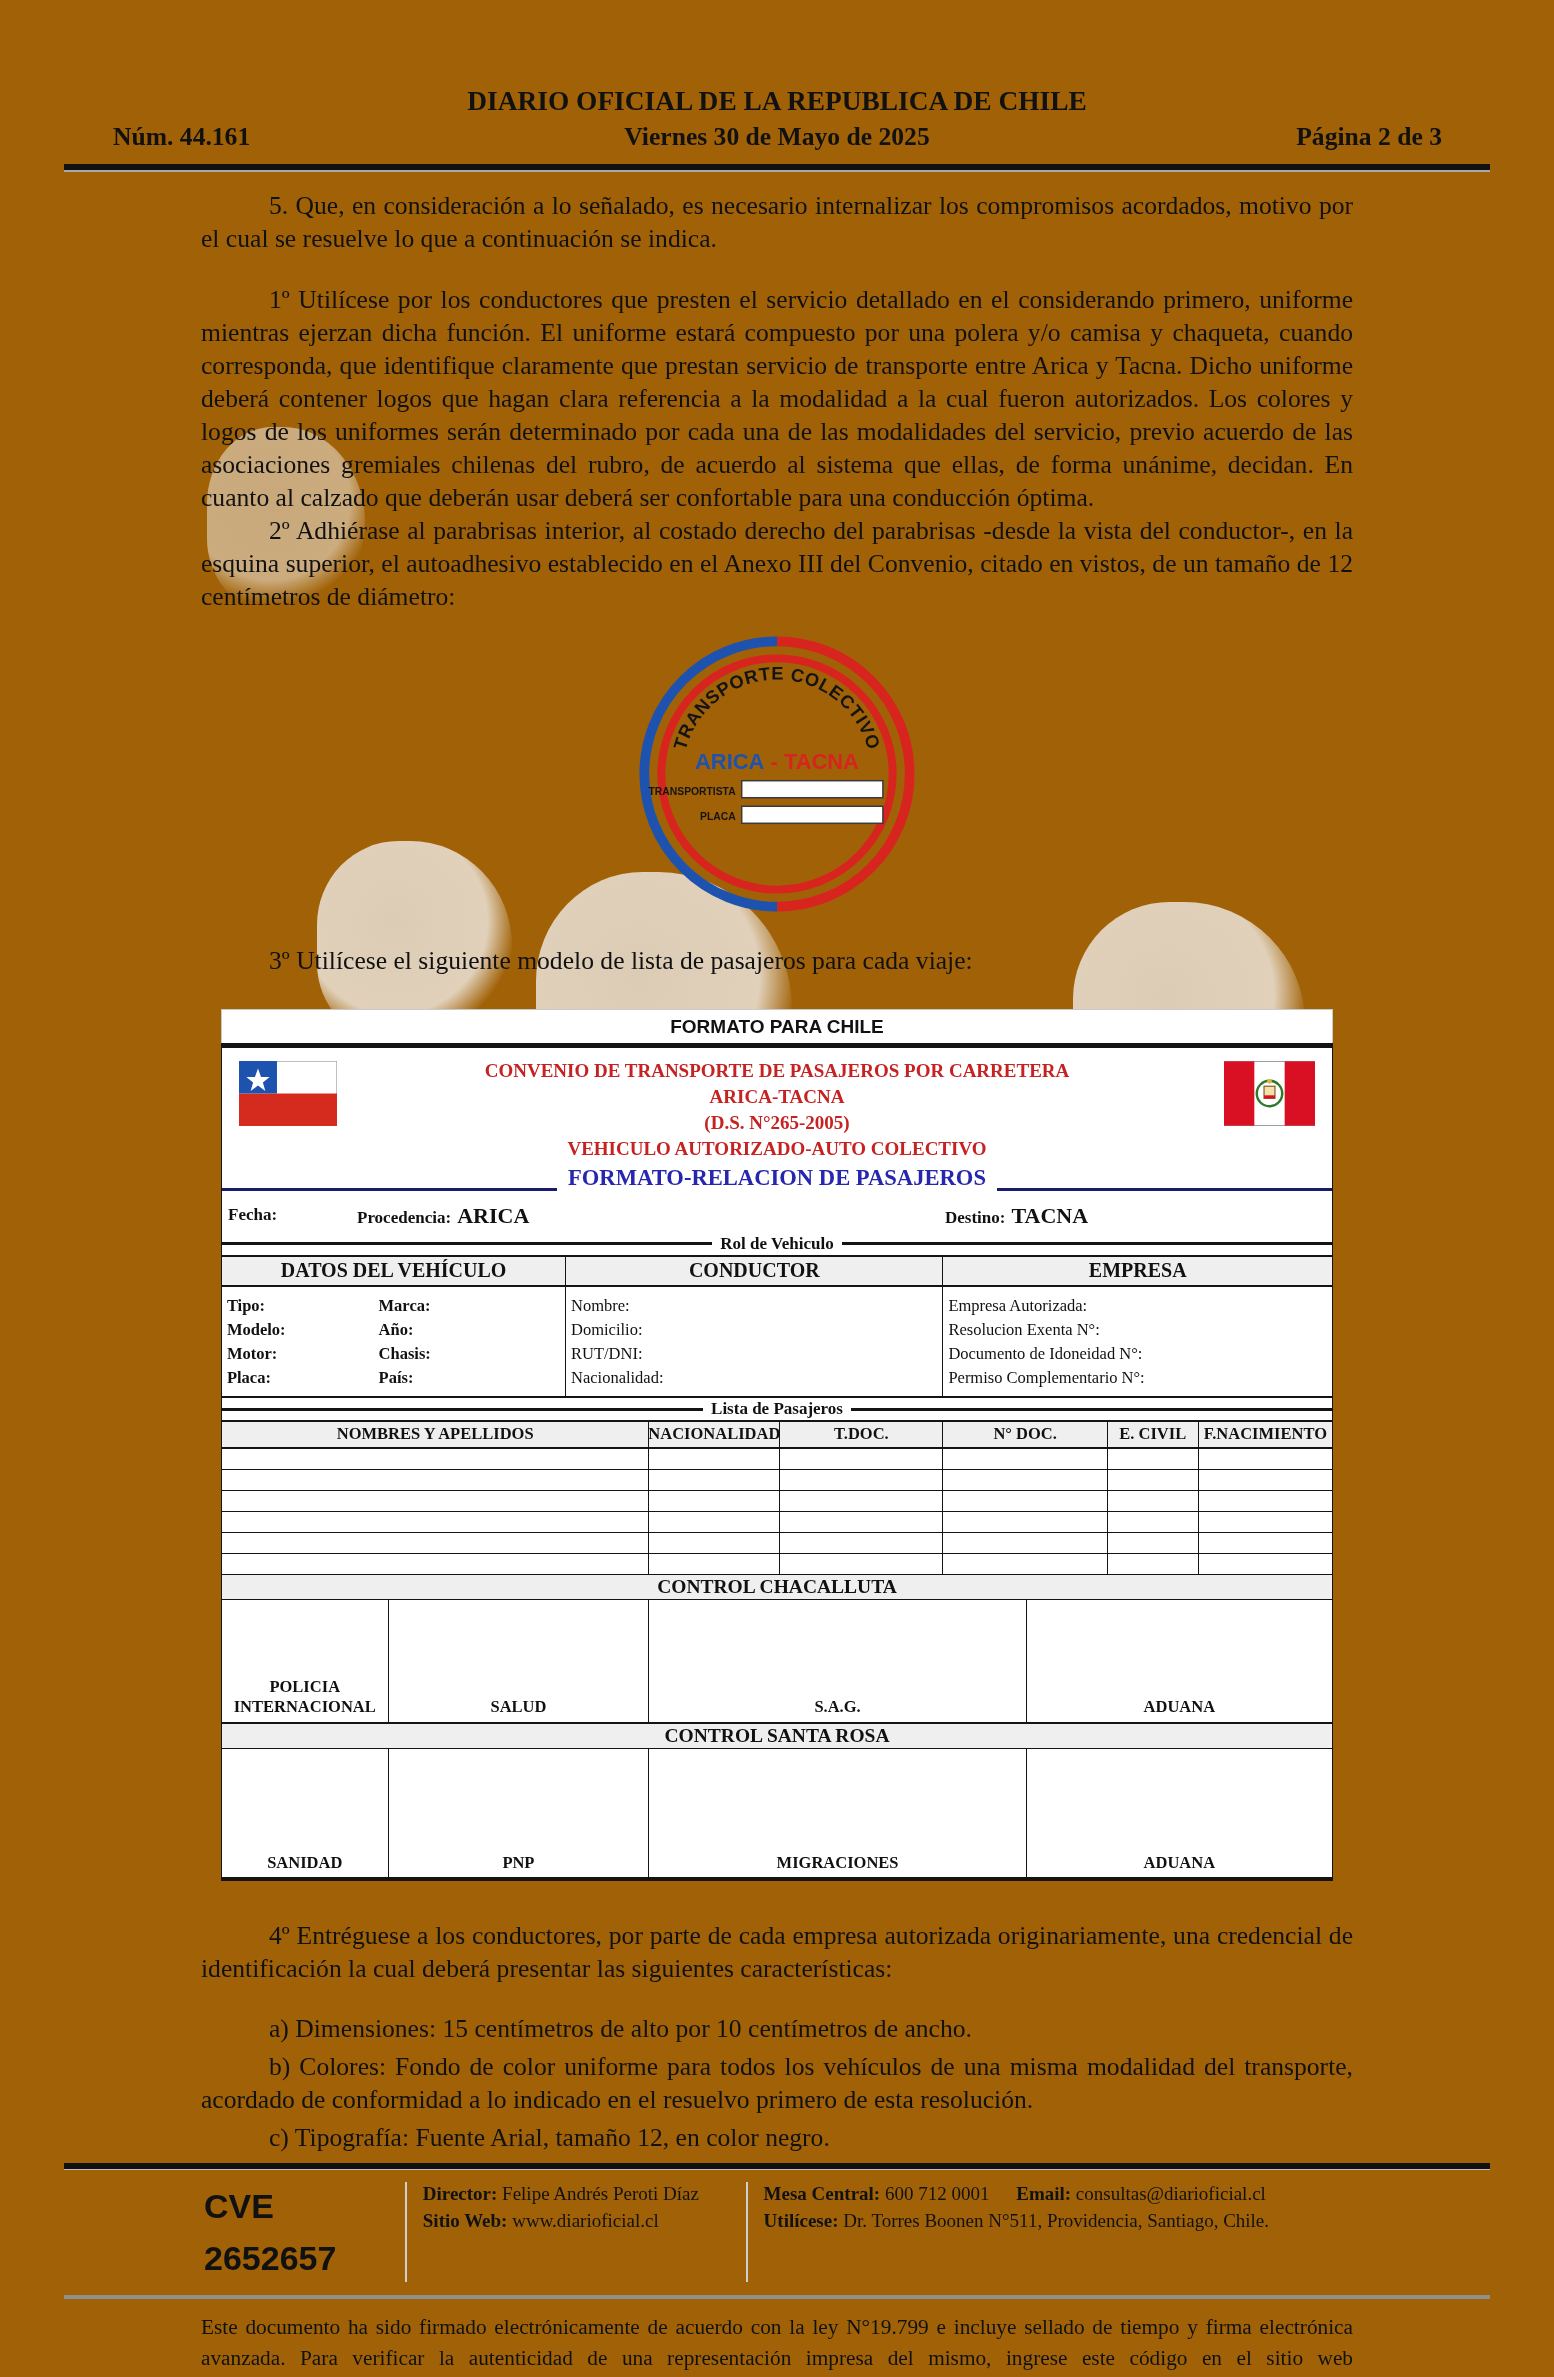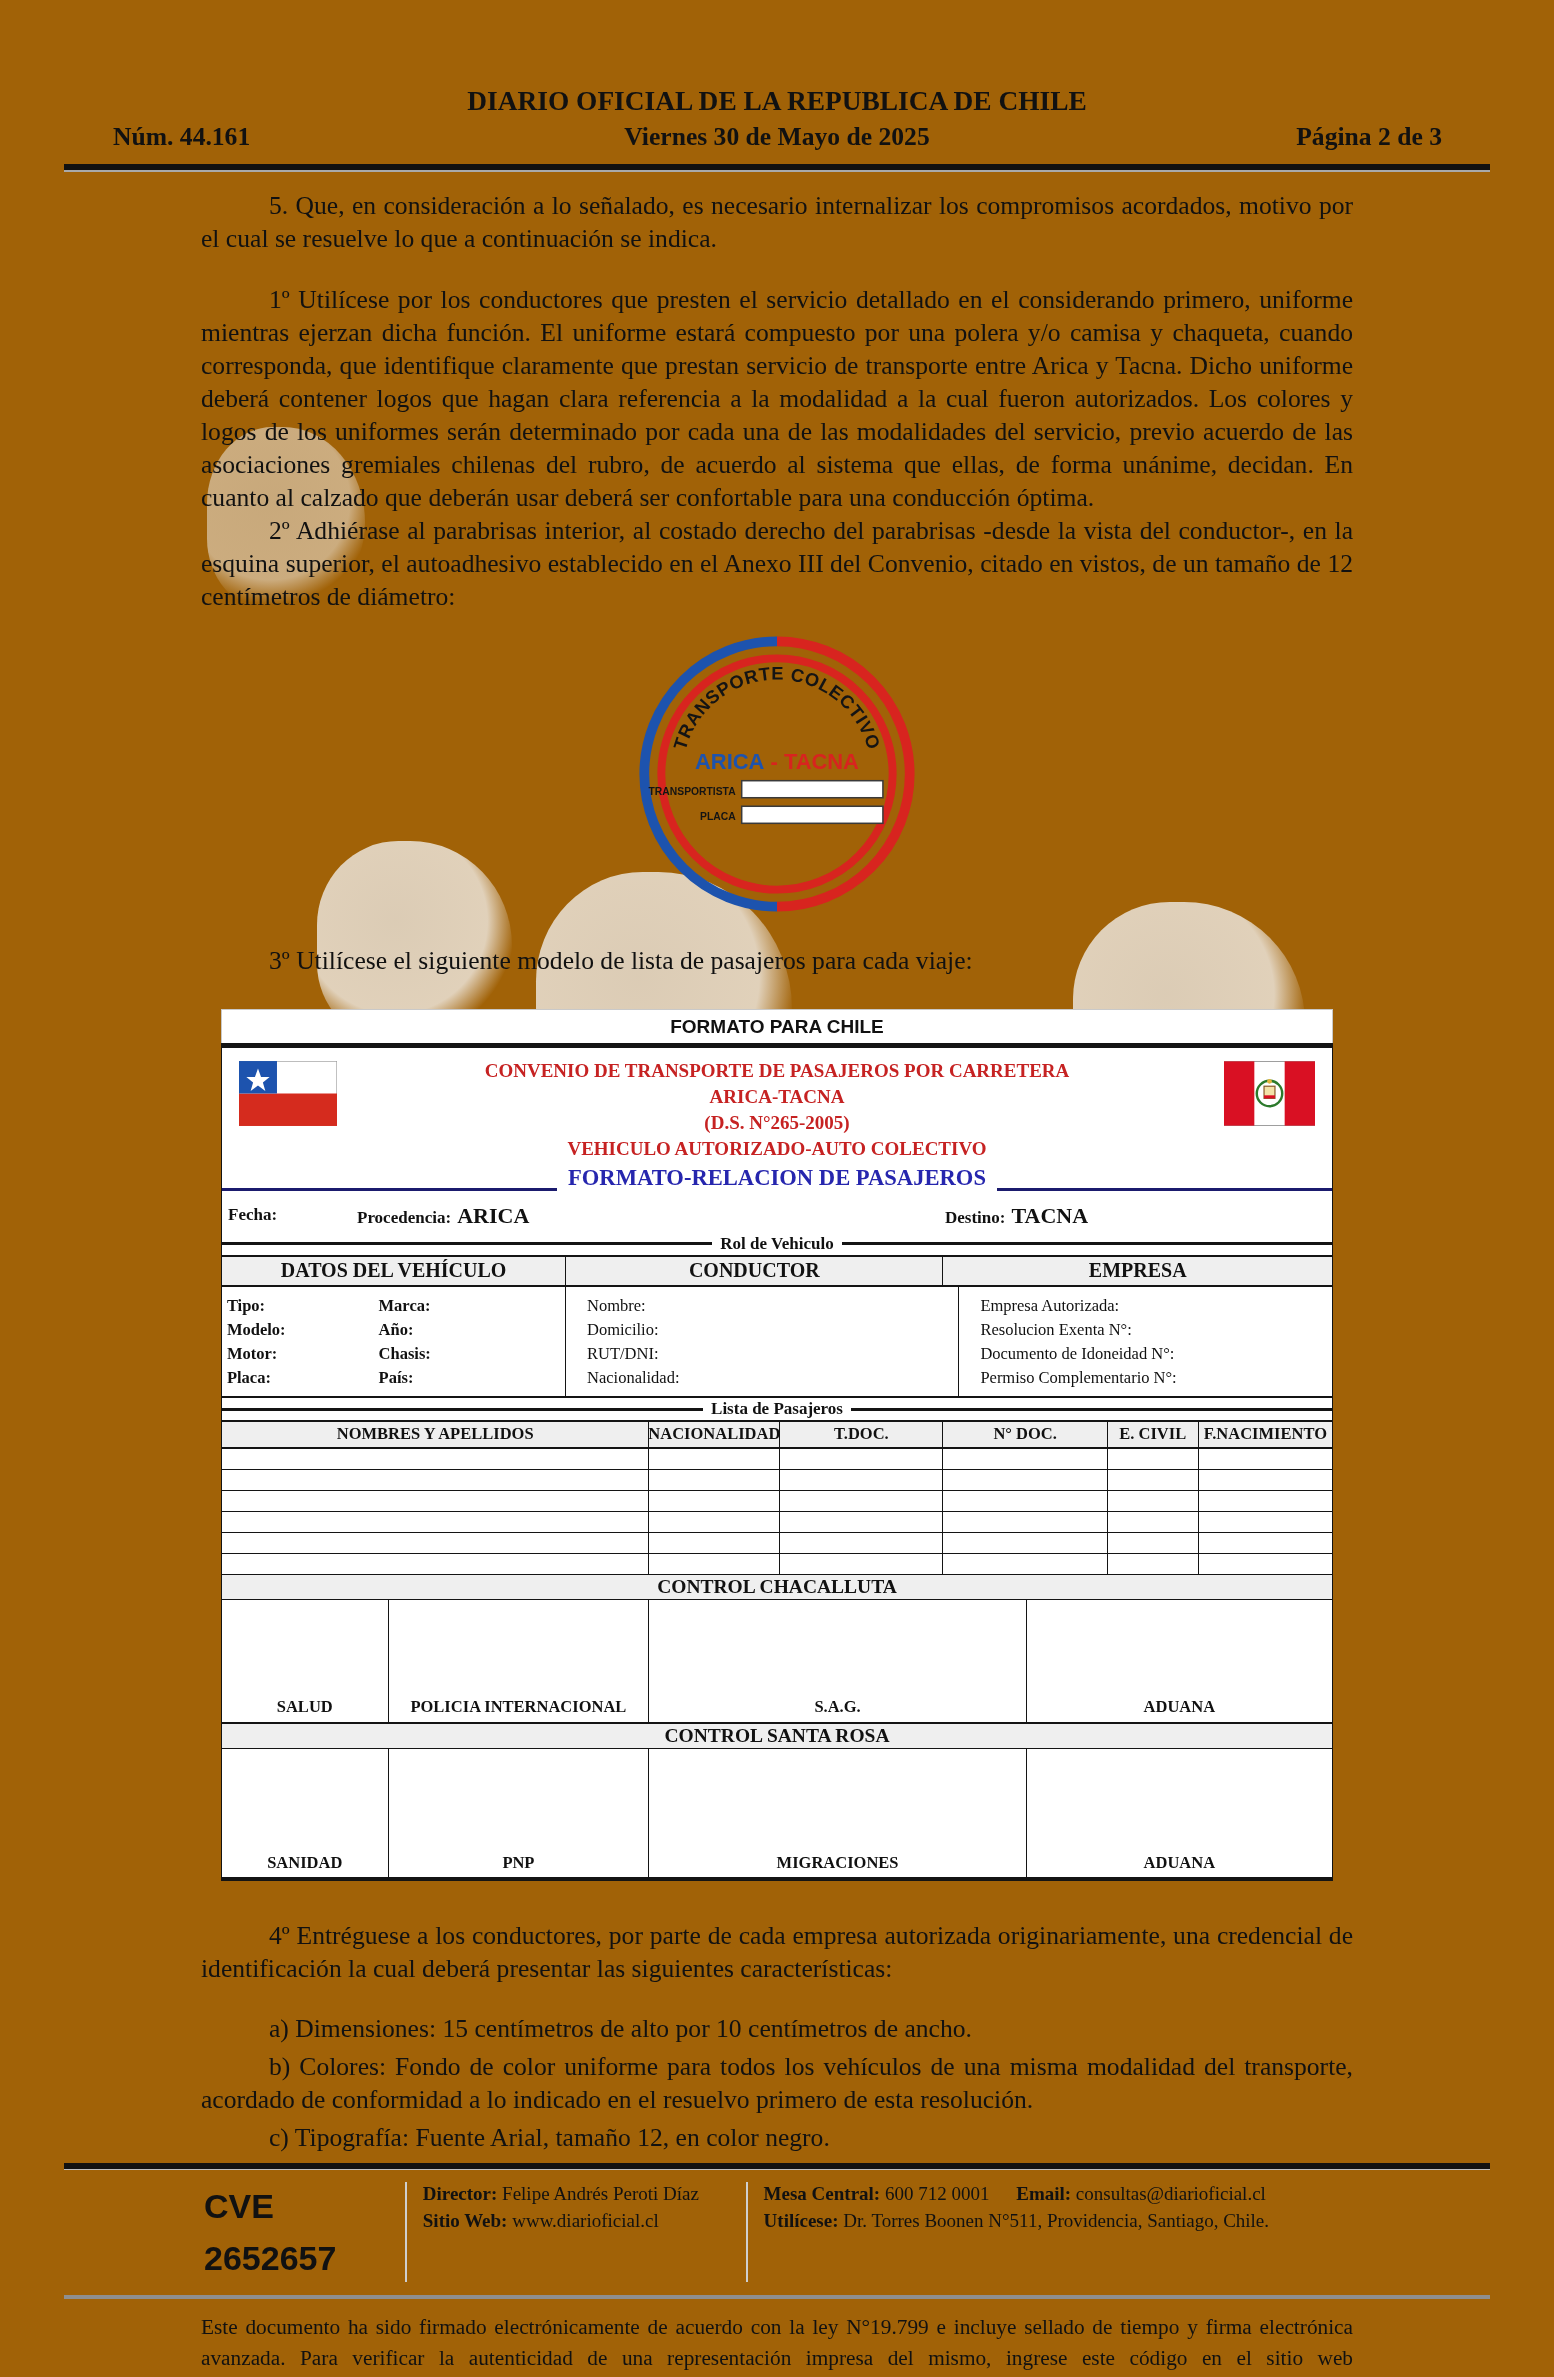--- a/index.html
+++ b/index.html
@@ -59,21 +59,21 @@
   .fecha-row .fval{font-weight:bold;font-size:22px;margin-left:6.1px;}
   .fr-fecha{position:absolute;left:6.1px;top:6.1px;}
   .fr-proc{position:absolute;left:135px;top:3.7px;}
   .fr-dest{position:absolute;left:723px;top:3.7px;}
   .divider{display:flex;align-items:center;height:22px;}
   .divider .dline{flex:1;height:3px;background:#141414;}
   .divider .dlabel{margin:0 8.5px;font-weight:bold;font-size:17px;white-space:nowrap;}
   .vgrid-head{display:grid;grid-template-columns:31% 34% 35%;border-top:2.4px solid #141414;border-bottom:2.4px solid #141414;background:#efefef;}
   .vgrid-head > div{height:28px;display:flex;align-items:center;justify-content:center;font-weight:bold;font-size:20px;border-right:1.8px solid #141414;}
   .vgrid-head > div:last-child{border-right:none;}
-  .vgrid-body{display:grid;grid-template-columns:31% 34% 35%;border-bottom:2.4px solid #141414;gap:16px;}
+  .vgrid-body{display:grid;grid-template-columns:31% 34% 35%;border-bottom:2.4px solid #141414;}
   .vgrid-body > div{border-right:1.8px solid #141414;padding:7.3px 8.5px 6.1px 4.9px;}
   .vgrid-body > div:last-child{border-right:none;}
   .vrow{display:grid;grid-template-columns:46% 54%;line-height:24px;font-weight:bold;font-size:16.5px;}
   .vline{line-height:24px;font-weight:normal;font-size:16.5px;}
   .ptable{border-top:2.4px solid #141414;}
   .prow{display:grid;grid-template-columns:38.5% 11.8% 14.7% 14.8% 8.2% 12%;}
   .prow > div{border-right:1.2px solid #141414;border-bottom:1.8px solid #141414;height:20px;}
   .prow > div:last-child{border-right:none;}
   .phead > div{height:24.4px;background:#efefef;border-bottom:2.4px solid #141414;display:flex;align-items:center;justify-content:center;
     font-weight:bold;font-size:16.5px;}
@@ -290,24 +290,24 @@
               <div></div>
               <div></div>
               <div></div>
               <div></div>
             </div>
         </div>
 
         <div class="control-band">CONTROL CHACALLUTA</div>
         <div class="cgrid cg-ch">
           <div>
+              <span class="clabel">POLICIA INTERNACIONAL</span>
+            </div>
+          <div>
               <span class="clabel">SALUD</span>
-            </div>
-          <div>
-              <span class="clabel">POLICIA INTERNACIONAL</span>
             </div>
           <div>
               <span class="clabel">S.A.G.</span>
             </div>
           <div>
               <span class="clabel">ADUANA</span>
             </div>
         </div>
 
         <div class="control-band cband2">CONTROL SANTA ROSA</div>

